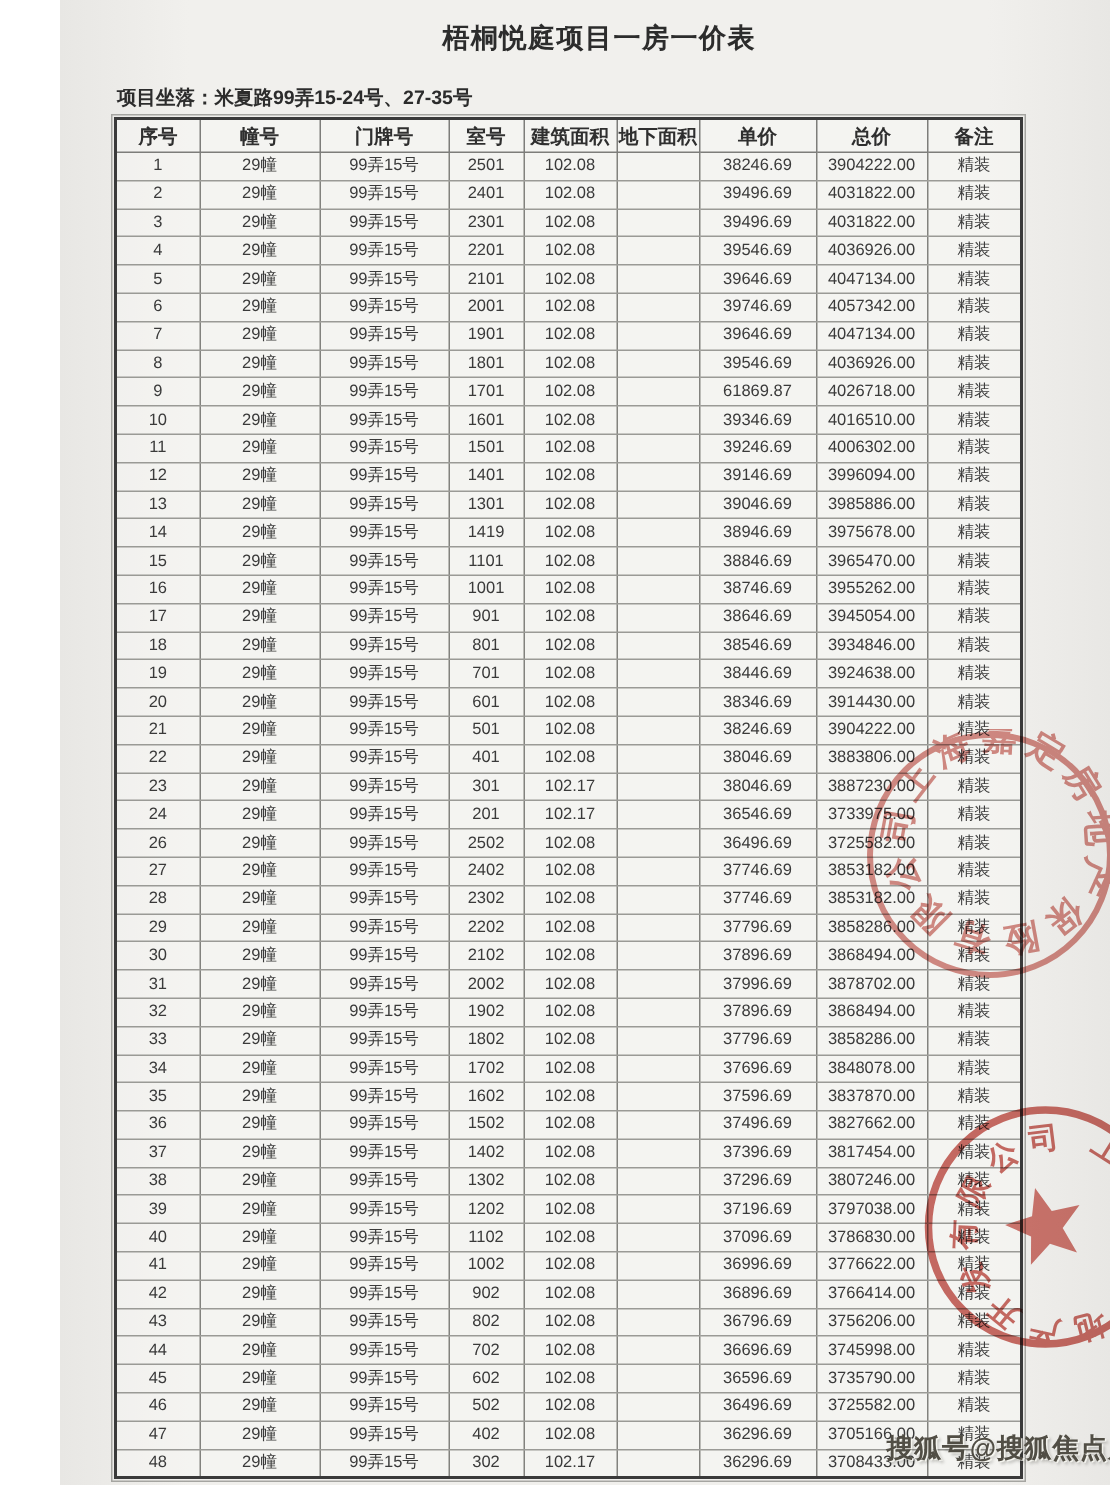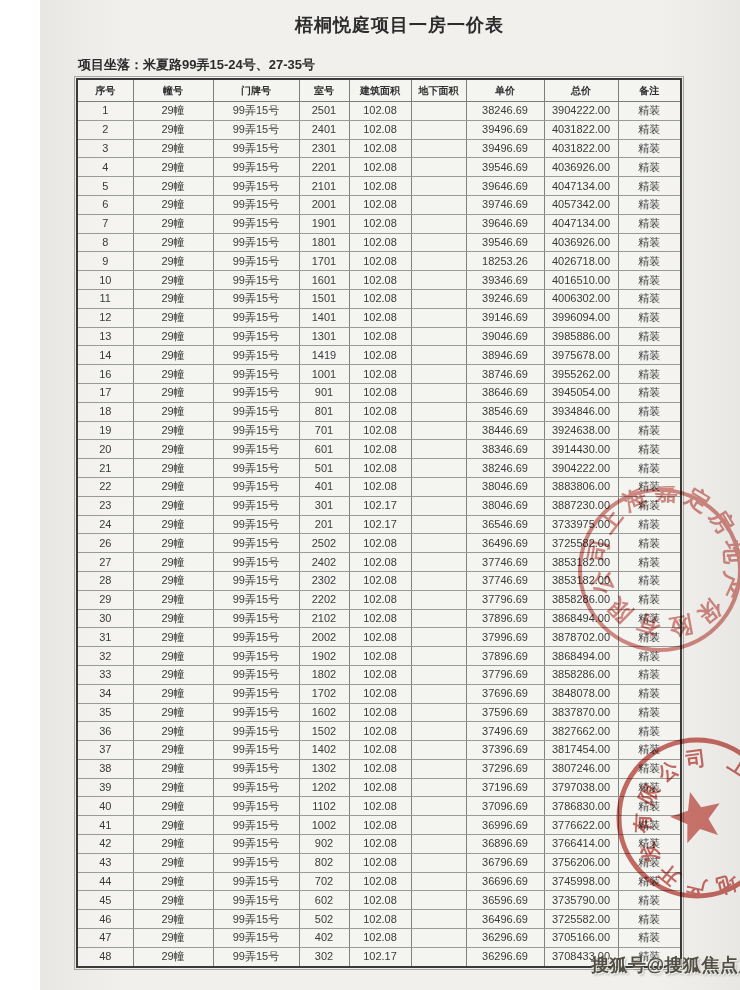--- a/index.html
+++ b/index.html
@@ -17,21 +17,21 @@
     position:absolute; top:56px; left:38px;
     font-size:13px; font-weight:bold; color:#2c2c2c;
   }
   table.price{
     position:absolute; top:78px; left:36px; width:604px;
     border-collapse:collapse; table-layout:fixed;
     background:rgba(250,250,248,.4);
     border:2px solid #3a3a3a; outline:1px solid #a5a5a1; outline-offset:1px;
   }
   table.price th{
-    height:21px; font-size:10px; font-weight:bold; color:#2f2f2f;
+    height:21px; font-size:13px; font-weight:bold; color:#2f2f2f;
     border:1px solid #7d7d7a; padding:0; text-align:center;
   }
   table.price td{
     height:17.8px; font-size:11px; color:#3a3a3a; text-align:center;
     border-top:1px solid #9a9a96; border-bottom:1px solid #9a9a96;
     border-left:1px solid #82827e; border-right:1px solid #82827e;
     padding:0; line-height:1; overflow:hidden; white-space:nowrap;
   }
   .stamp{position:absolute; mix-blend-mode:multiply; filter:blur(0.4px);}
   #stamp-top{left:536px; top:486px; opacity:.68;}
@@ -167,21 +167,21 @@
           <td>4036926.00</td>
           <td>精装</td>
         </tr>
         <tr>
           <td>9</td>
           <td>29幢</td>
           <td>99弄15号</td>
           <td>1701</td>
           <td>102.08</td>
           <td></td>
-          <td>18253.26</td>
+          <td>61869.87</td>
           <td>4026718.00</td>
           <td>精装</td>
         </tr>
         <tr>
           <td>10</td>
           <td>29幢</td>
           <td>99弄15号</td>
           <td>1601</td>
           <td>102.08</td>
           <td></td>
@@ -224,20 +224,31 @@
         </tr>
         <tr>
           <td>14</td>
           <td>29幢</td>
           <td>99弄15号</td>
           <td>1419</td>
           <td>102.08</td>
           <td></td>
           <td>38946.69</td>
           <td>3975678.00</td>
+          <td>精装</td>
+        </tr>
+        <tr>
+          <td>15</td>
+          <td>29幢</td>
+          <td>99弄15号</td>
+          <td>1101</td>
+          <td>102.08</td>
+          <td></td>
+          <td>38846.69</td>
+          <td>3965470.00</td>
           <td>精装</td>
         </tr>
         <tr>
           <td>16</td>
           <td>29幢</td>
           <td>99弄15号</td>
           <td>1001</td>
           <td>102.08</td>
           <td></td>
           <td>38746.69</td>

